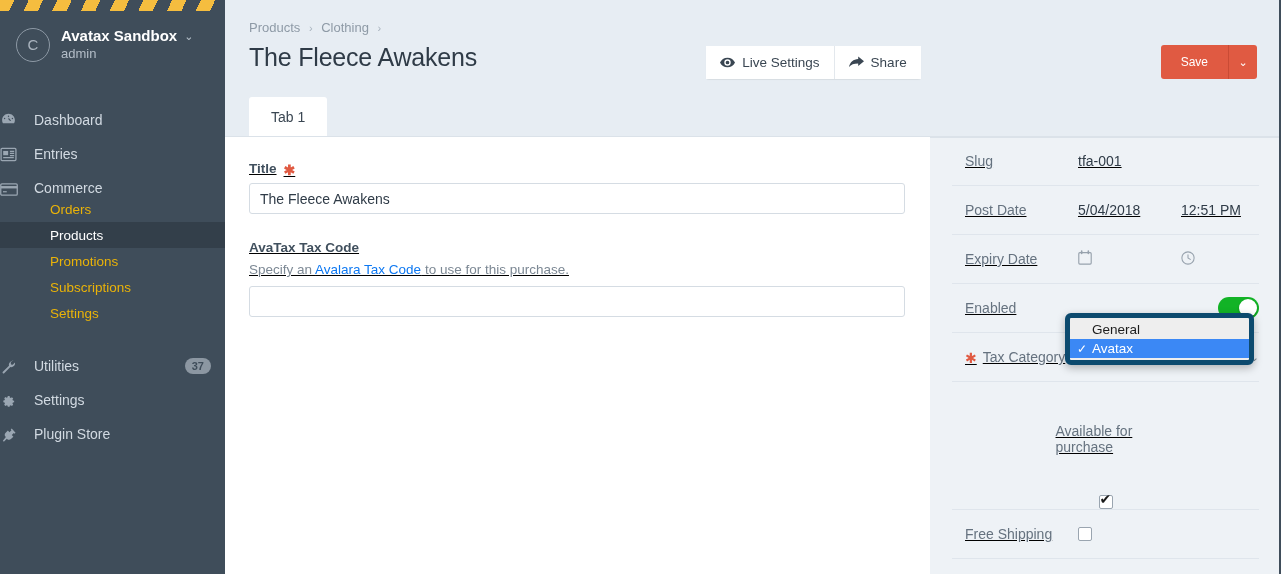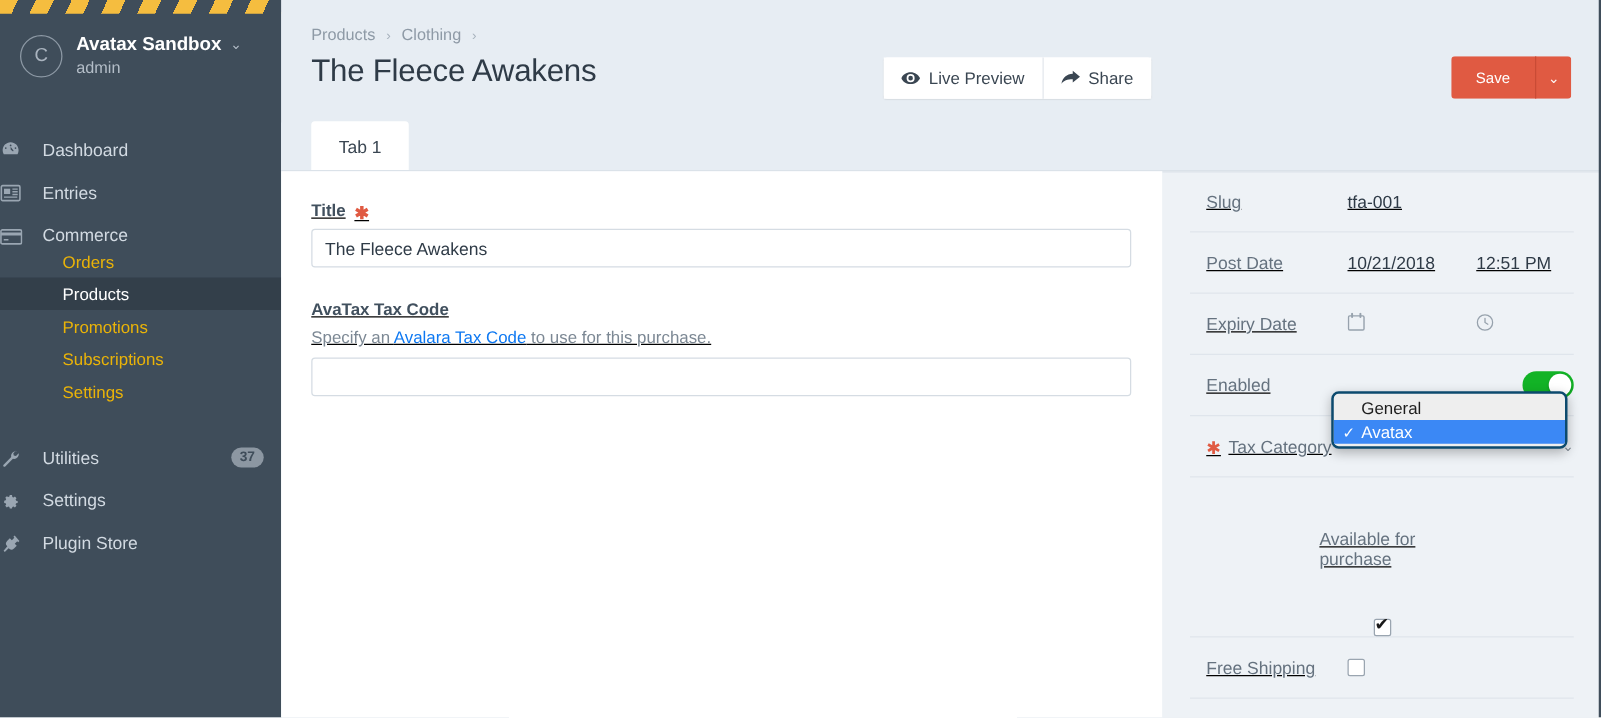--- a/index.html
+++ b/index.html
@@ -201,21 +201,21 @@
   .select-row { position: relative; }
   .sel-chevron {
     position: absolute; right: 0px; top: 50%; transform: translateY(-50%);
     font-size: 11px; color: #7d8893;
   }
   .dropdown {
     position: absolute;
     left: 113px; top: -20px;
     width: 189px;
     background: #eeeeee;
-    border: 2px solid #0c4a6e;
+    border: 5px solid #0c4a6e;
     border-radius: 6px;
     box-shadow: 0 3px 9px rgba(0,0,0,.27);
     padding: 2px 0;
     z-index: 40;
     overflow: hidden;
   }
   .dd-opt {
     height: 19px; display: flex; align-items: center;
     font-size: 13.5px; color: #1d1d1d;
     padding-left: 7px;
@@ -343,21 +343,21 @@
         <span class="sep">›</span>
       </div>
       <div class="page-title">The Fleece Awakens</div>
 
       <div class="topbtns">
         <div class="btn-group">
           <button class="btn-white">
             <svg width="15" height="11" viewBox="0 0 22 14" fill="#3a4652">
               <path d="M11 0C6 0 1.8 3 0 7c1.8 4 6 7 11 7s9.2-3 11-7c-1.8-4-6-7-11-7zm0 11.7A4.7 4.7 0 1 1 11 2.3a4.7 4.7 0 0 1 0 9.4zm0-7.4a2.7 2.7 0 1 0 0 5.4 2.7 2.7 0 0 0 0-5.4z"></path>
             </svg>
-            <span>Live Preview</span>
+            <span>Live Settings</span>
           </button>
           <button class="btn-white">
             <svg width="15" height="12" viewBox="0 0 22 16" fill="#3a4652">
               <path d="M13.5 0v3.6C6.5 4 1.5 8 0 15.5c3-4 7-5.4 13.5-5.4V14L22 7z"></path>
             </svg>
             <span>Share</span>
           </button>
         </div>
         <div class="save-wrap">
           <button class="btn-save">Save</button>
@@ -399,21 +399,21 @@
       <div class="meta-panel">
         <div class="scroll-shadow"></div>
 
         <div class="meta-row">
           <div class="meta-label">Slug</div>
           <div class="meta-value">tfa-001</div>
         </div>
 
         <div class="meta-row">
           <div class="meta-label">Post Date</div>
-          <div class="meta-value v2">10/21/2018</div>
+          <div class="meta-value v2">5/04/2018</div>
           <div class="meta-value">12:51 PM</div>
         </div>
 
         <div class="meta-row">
           <div class="meta-label">Expiry Date</div>
           <div class="meta-value v2">
             <span class="ico-gray">
               <svg width="14" height="15" viewBox="0 0 16 17" fill="none" stroke="currentColor" stroke-width="1.3">
                 <rect x="0.9" y="3" width="14.2" height="13" rx="1.2"></rect>
                 <path d="M4.2 1v3M11.8 1v3" stroke-width="1.8" stroke-linecap="round"></path>

